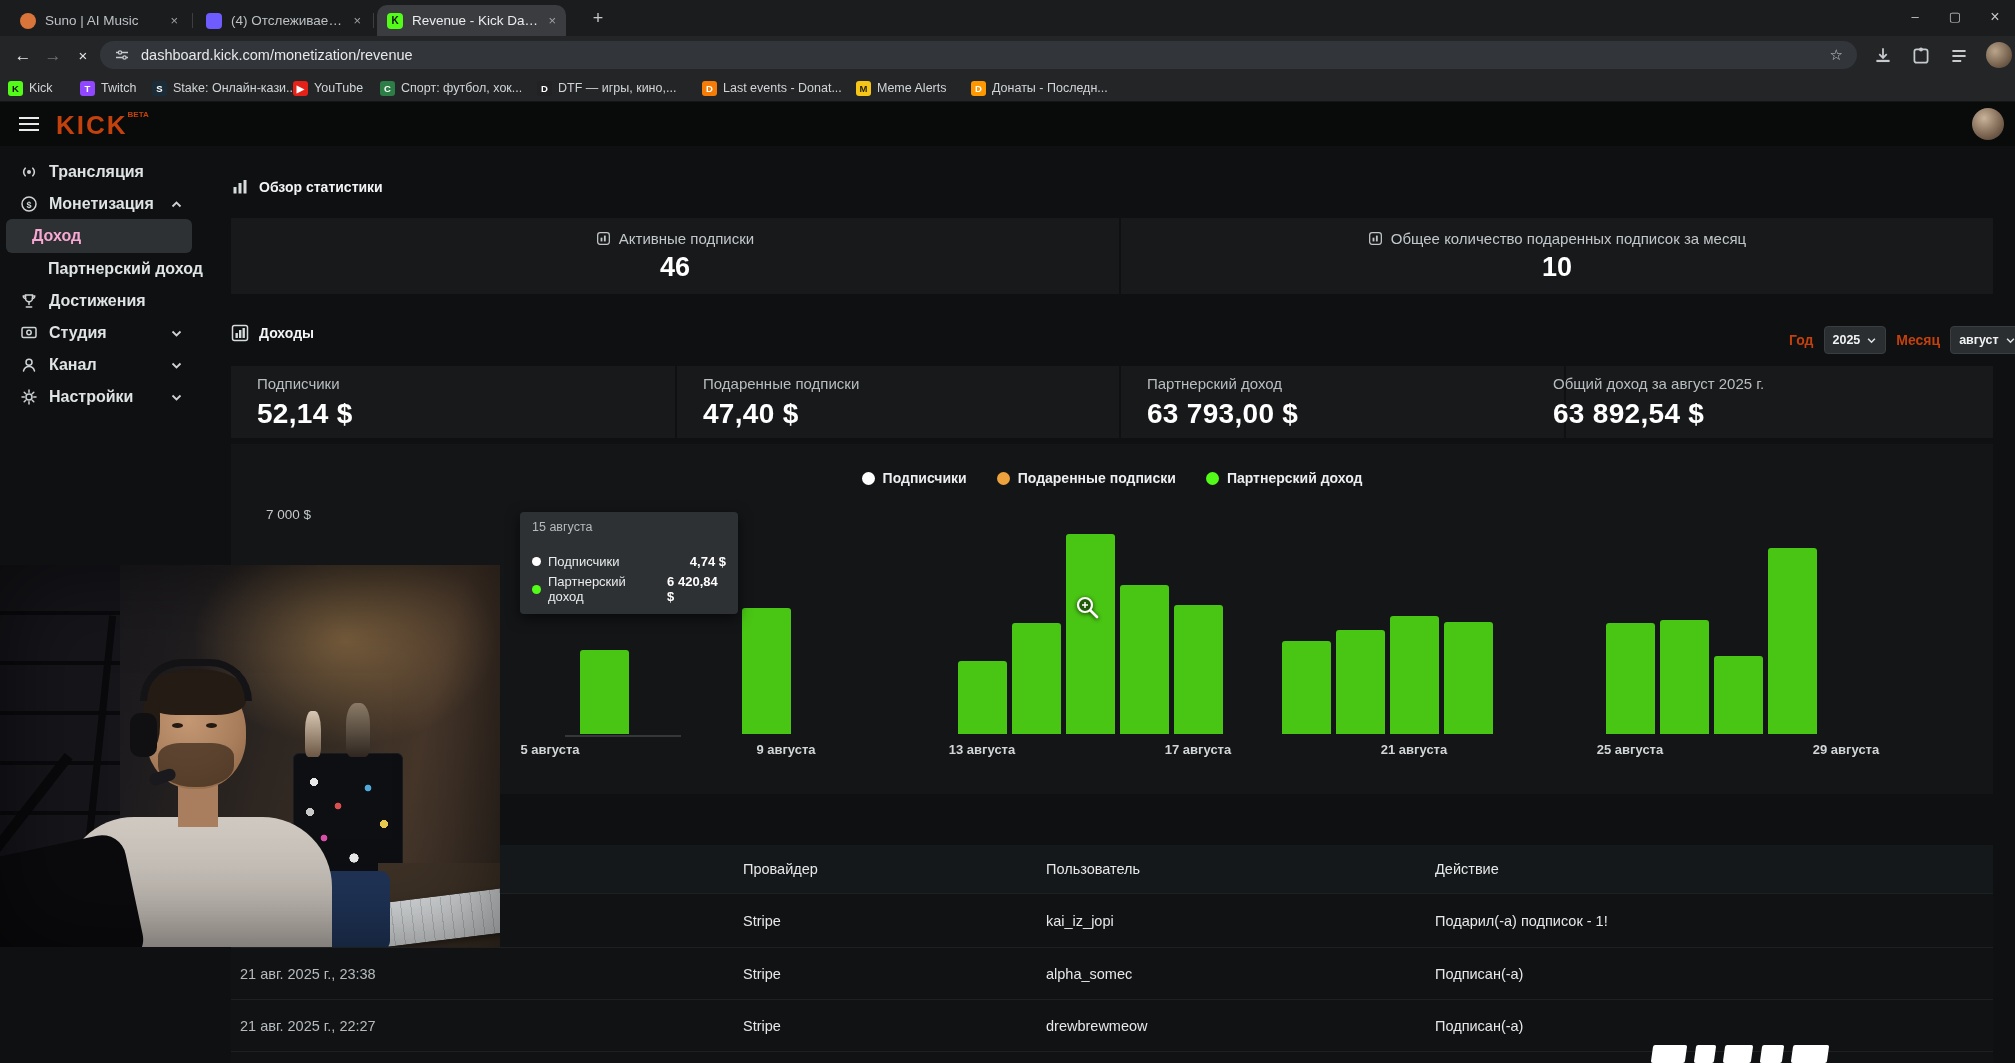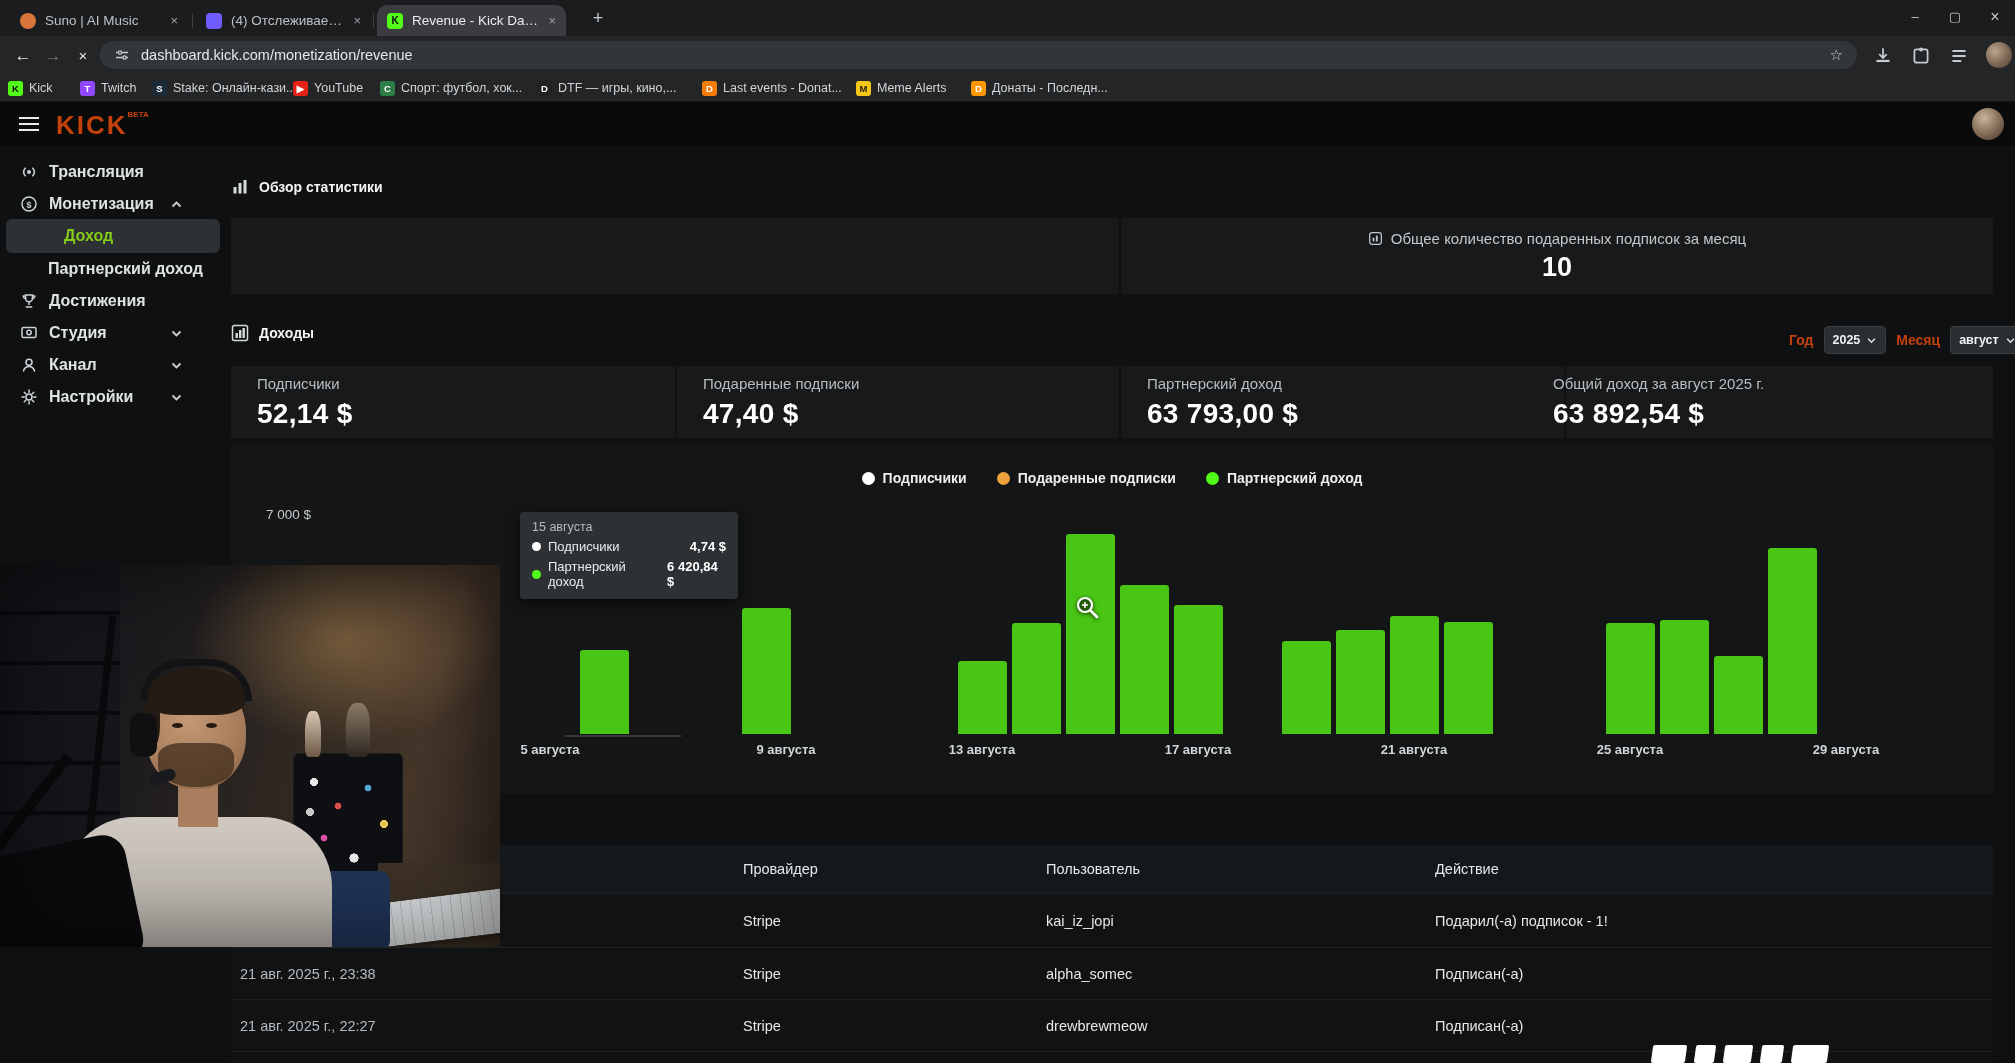--- a/index.html
+++ b/index.html
@@ -44,21 +44,21 @@
   #kicklogo{position:absolute;left:56px;top:8px;font-size:26px;font-weight:900;letter-spacing:2px;color:#c2410c}
   #kicklogo sup{font-size:8px;font-weight:700;letter-spacing:0;vertical-align:top}
   #kick-avatar{position:absolute;left:1972px;top:6px;width:32px;height:32px;border-radius:50%;
         background:radial-gradient(circle at 38% 32%,#c9b39a,#7d6652 58%,#41352b)}
 
   
   #sidebar{position:absolute;left:0;top:146px;width:231px;bottom:0}
   .sitem{position:absolute;left:0;width:231px;height:34px;display:flex;align-items:center;gap:10px;
          padding-left:19px;font-size:16px;font-weight:600;color:#dfe3e4}
   .sitem.sub{padding-left:48px}
-  .sitem.active{left:6px;width:214px;padding-left:58px;background:#2d3133;border-radius:6px;color:#84cc16;font-weight:700}
+  .sitem.active{left:6px;width:186px;padding-left:26px;background:#2d3133;border-radius:6px;color:#f9a8d4;font-weight:700}
   .sic{width:20px;height:20px;flex:none}
   .chev{position:absolute;left:170px;top:11px;width:13px;height:13px}
 
   
   .sech{position:absolute;display:flex;align-items:center;gap:10px;font-size:14px;font-weight:700;color:#f2f4f5}
   .band{position:absolute;left:231px;width:1762px;background:#17191b}
   .vline{position:absolute;top:0;bottom:0;width:2px;background:#0e1011}
   .statcell{position:absolute;top:0;height:100%;display:flex;flex-direction:column;align-items:center;justify-content:center;gap:5px}
   .statlabel{font-size:15px;color:#c3c7c9;display:flex;gap:8px;align-items:center}
   .statvalue{font-size:27px;font-weight:700;color:#fff}
@@ -74,21 +74,21 @@
   #legend{position:absolute;top:26px;left:0;right:0;display:flex;justify-content:center;gap:30px;
           font-size:14px;font-weight:600;color:#eceeef}
   .litem{display:flex;align-items:center;gap:8px}
   .ld{width:13px;height:13px;border-radius:50%}
   #ylabel{position:absolute;left:8px;top:63px;width:72px;text-align:right;font-size:13.5px;color:#c6cacc}
   .bar{position:absolute;border-radius:3px 3px 0 0}
   .xtick{position:absolute;top:298px;width:130px;text-align:center;font-size:13px;font-weight:600;color:#d3d6d8}
   .bseg{position:absolute;left:334px;width:116px;top:291px;height:2px;background:#34383a}
   #tooltip{position:absolute;left:289px;top:68px;width:218px;background:rgba(48,51,53,.97);border-radius:4px;
            padding:8px 12px 10px;box-shadow:0 4px 14px rgba(0,0,0,.55);font-size:13px;z-index:5}
-  .tt-h{color:#b7bbbe;font-size:12.5px;margin-bottom:5px}
+  .tt-h{color:#b7bbbe;font-size:12.5px;margin-bottom:20px}
   .tt-row{display:flex;align-items:center;gap:7px;margin-top:5px}
   .tt-dot{width:9px;height:9px;border-radius:50%;flex:none}
   .tt-l{color:#e9ebec}
   .tt-v{margin-left:auto;color:#fff;font-weight:700}
   #zoomcursor{position:absolute;left:843px;top:150px;width:26px;height:26px;z-index:6;filter:drop-shadow(0 1px 2px rgba(0,0,0,.8))}
 
   
   #table{position:absolute;left:231px;top:845px;width:1762px;height:218px;background:#101213;font-size:14.5px}
   .trow{position:absolute;left:0;width:100%;border-top:1px solid #1e2122}
   .trow.head{border-top:none;background:#15181a;color:#ced2d4}
@@ -315,20 +315,31 @@
   <div class="sech" style="left:231px;top:178px">
     <svg width="18" height="18" viewBox="0 0 18 18">
       <rect x="2.5" y="9" width="3" height="6.5" fill="#d8dbdc"></rect>
         <rect x="7.5" y="5" width="3" height="10.5" fill="#d8dbdc"></rect>
         <rect x="12.5" y="2" width="3" height="13.5" fill="#d8dbdc"></rect>
       </svg>
     <span>Обзор статистики</span>
   </div>
 
   <div class="band" style="top:218px;height:76px">
+    <div class="statcell" style="left:0;width:888px">
+      <div class="statlabel">
+        <svg width="15" height="15" viewBox="0 0 18 18">
+            <rect x="2" y="2" width="14" height="14" rx="3" fill="none" stroke="#c3c7c9" stroke-width="1.5"></rect>
+            <rect x="5.5" y="8" width="2.2" height="4.5" fill="#c3c7c9"></rect>
+            <rect x="9.5" y="5.5" width="2.2" height="7" fill="#c3c7c9"></rect>
+          </svg>
+        <span>Активные подписки</span>
+      </div>
+      <div class="statvalue">46</div>
+    </div>
     <div class="vline" style="left:888px"></div>
     <div class="statcell" style="left:890px;width:872px">
       <div class="statlabel">
         <svg width="15" height="15" viewBox="0 0 18 18">
             <rect x="2" y="2" width="14" height="14" rx="3" fill="none" stroke="#c3c7c9" stroke-width="1.5"></rect>
             <rect x="5.5" y="8" width="2.2" height="4.5" fill="#c3c7c9"></rect>
             <rect x="9.5" y="5.5" width="2.2" height="7" fill="#c3c7c9"></rect>
           </svg>
         <span>Общее количество подаренных подписок за месяц</span>
       </div>

